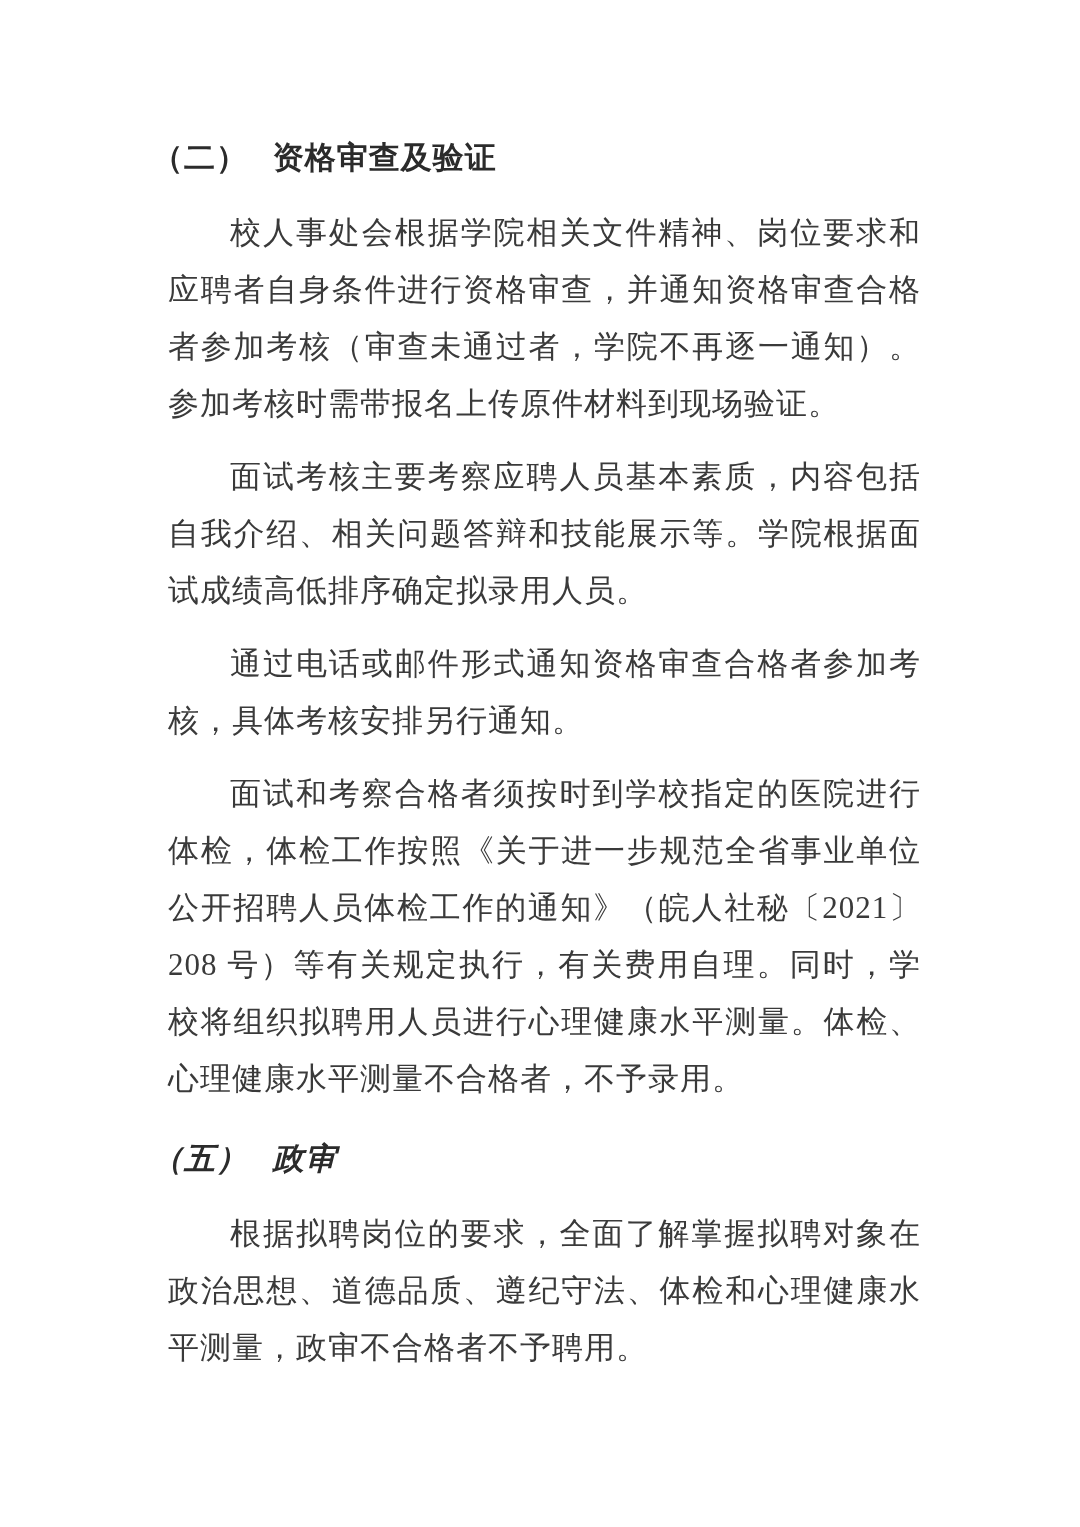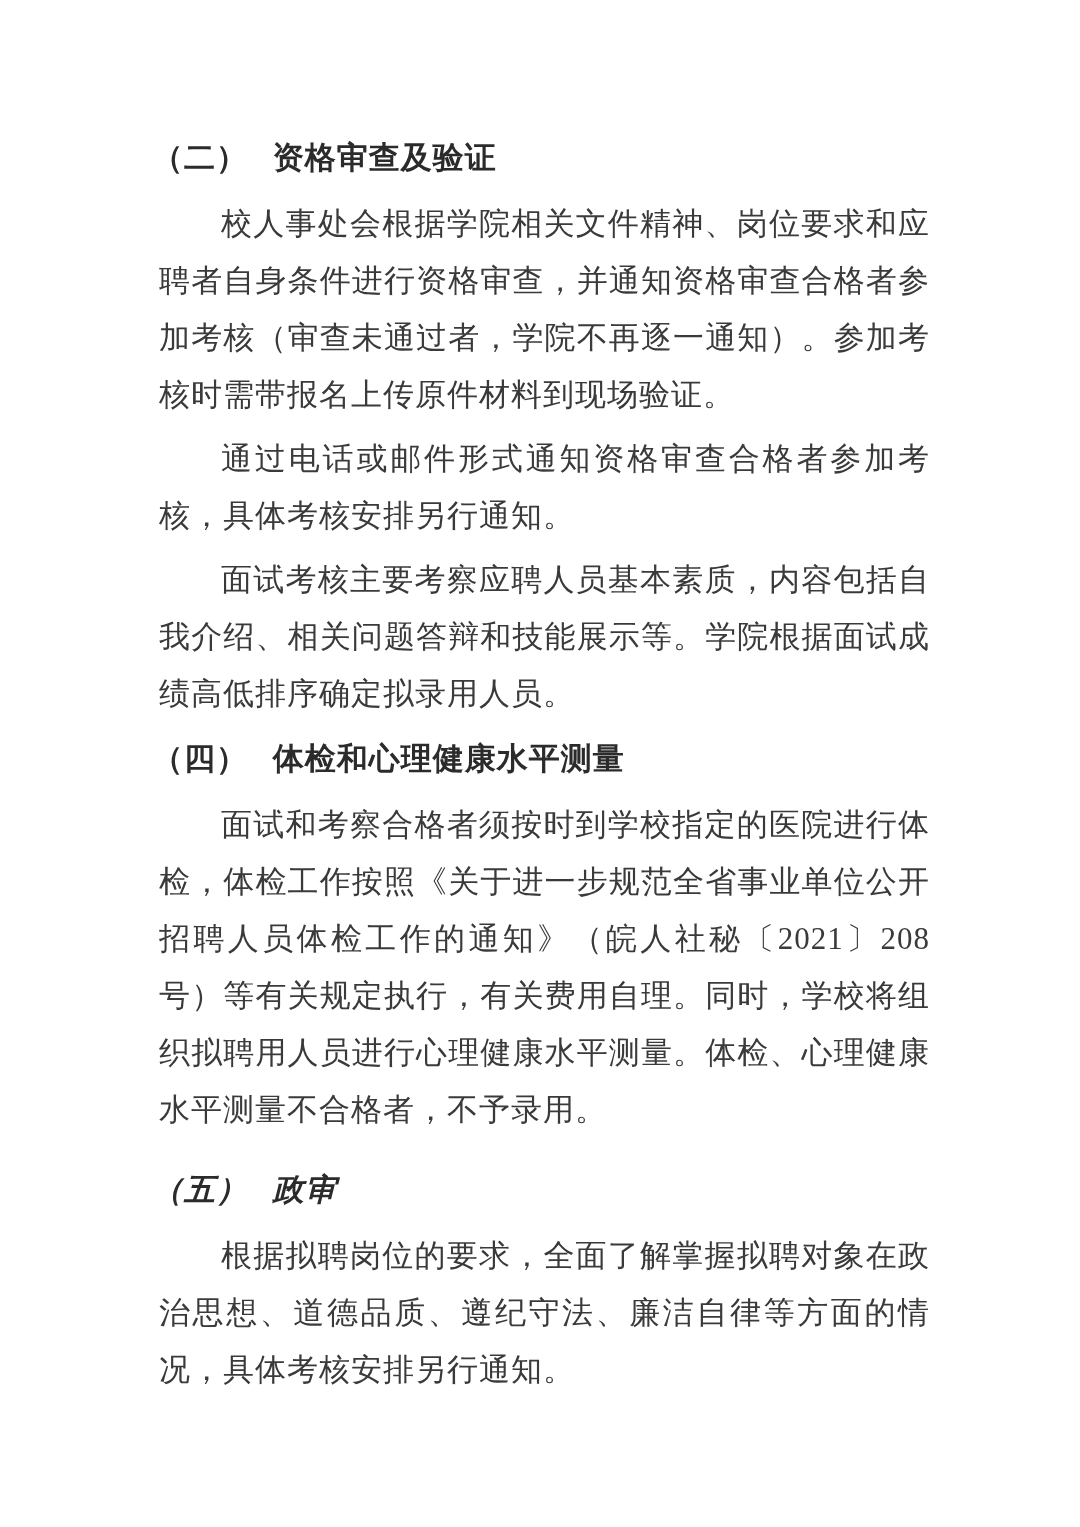--- a/index.html
+++ b/index.html
@@ -33,42 +33,41 @@
     text-align: left;
   }
   .heading .hnum {
     margin-right: 0.8em;
   }
   .heading.extra-gap {
     margin-top: 22px;
     font-style: italic;
   }
   .para {
-    margin: 7px;
+    margin: 16px;
     padding: 0;
     font-size: 31px;
     line-height: 57px;
     letter-spacing: 1px;
     text-align: justify;
     text-indent: 2em;
     color: #3a3a3a;
   }
 </style>
 </head>
 <body>
 
 <div class="page">
   <div class="content">
 
     <h2 class="heading"><span class="hnum">（二）</span><span class="htitle">资格审查及验证</span></h2>
     <p class="para">校人事处会根据学院相关文件精神、岗位要求和应聘者自身条件进行资格审查，并通知资格审查合格者参加考核（审查未通过者，学院不再逐一通知）。参加考核时需带报名上传原件材料到现场验证。</p>
 
+    <p class="para">面试考核主要考察应聘人员基本素质，内容包括自我介绍、相关问题答辩和技能展示等。学院根据面试成绩高低排序确定拟录用人员。</p>
     <p class="para">通过电话或邮件形式通知资格审查合格者参加考核，具体考核安排另行通知。</p>
-    <p class="para">面试考核主要考察应聘人员基本素质，内容包括自我介绍、相关问题答辩和技能展示等。学院根据面试成绩高低排序确定拟录用人员。</p>
 
-    <h2 class="heading"><span class="hnum">（四）</span><span class="htitle">体检和心理健康水平测量</span></h2>
     <p class="para">面试和考察合格者须按时到学校指定的医院进行体检，体检工作按照《关于进一步规范全省事业单位公开招聘人员体检工作的通知》（皖人社秘〔2021〕208 号）等有关规定执行，有关费用自理。同时，学校将组织拟聘用人员进行心理健康水平测量。体检、心理健康水平测量不合格者，不予录用。</p>
 
     <h2 class="heading extra-gap"><span class="hnum">（五）</span><span class="htitle">政审</span></h2>
-    <p class="para">根据拟聘岗位的要求，全面了解掌握拟聘对象在政治思想、道德品质、遵纪守法、廉洁自律等方面的情况，具体考核安排另行通知。</p>
+    <p class="para">根据拟聘岗位的要求，全面了解掌握拟聘对象在政治思想、道德品质、遵纪守法、体检和心理健康水平测量，政审不合格者不予聘用。</p>
 
   </div>
 </div>
 
 </body></html>

